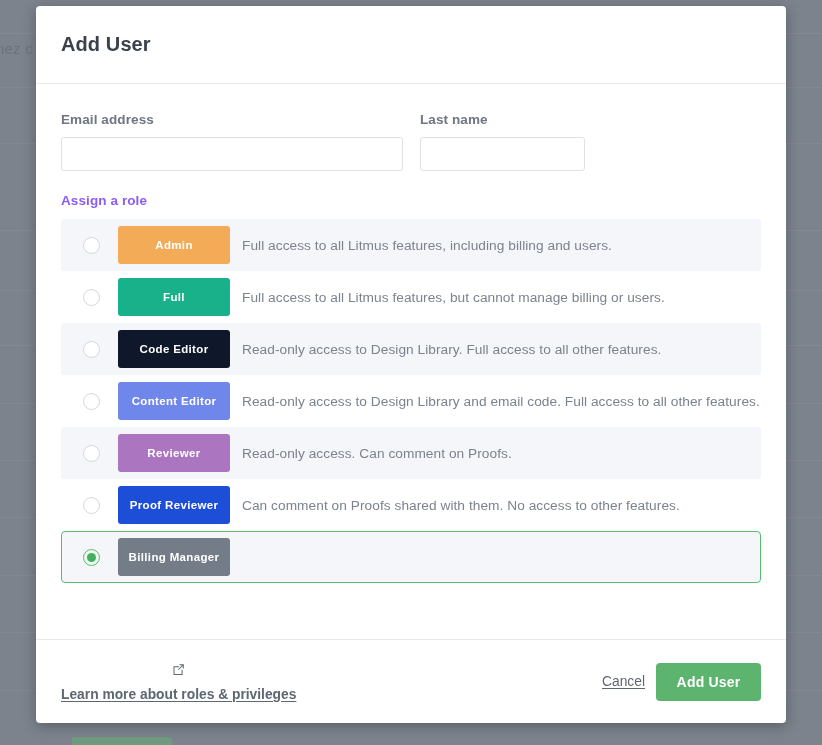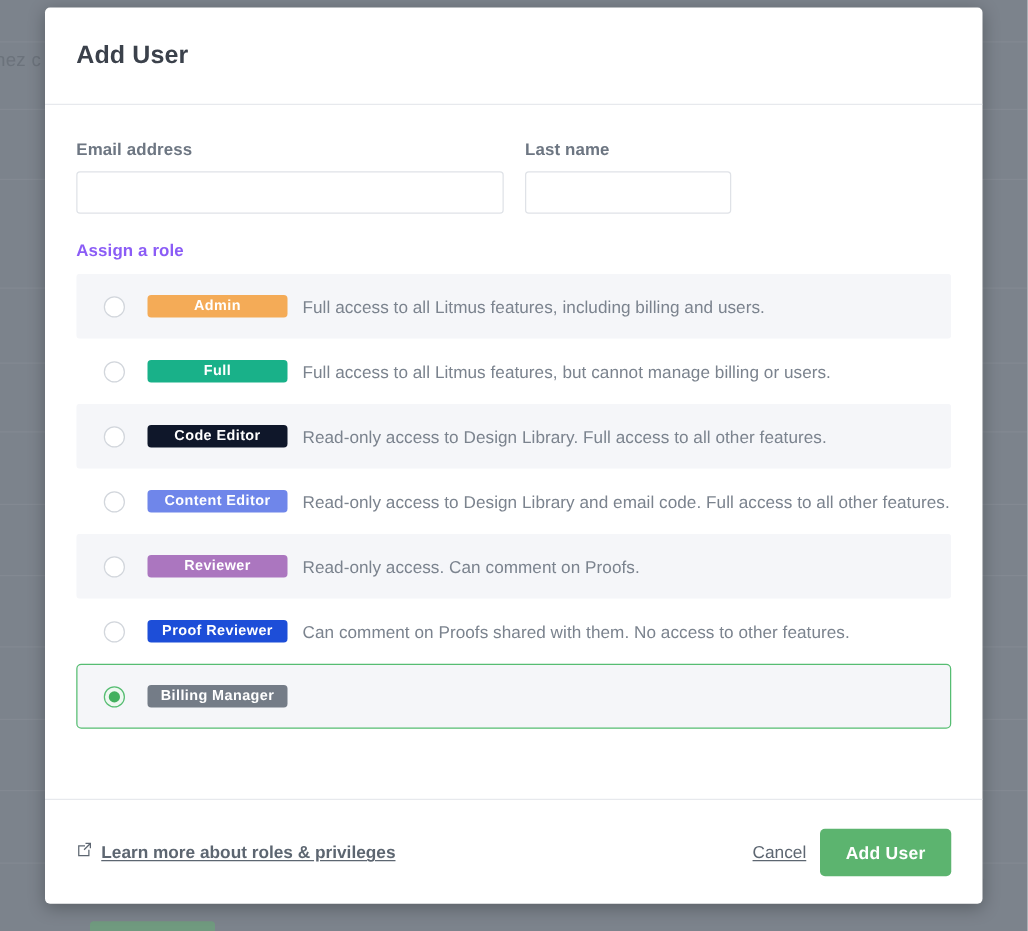--- a/index.html
+++ b/index.html
@@ -136,21 +136,21 @@
   }
   .radio .dot {
     width: 9px; height: 9px;
     border-radius: 50%;
     background: transparent;
   }
   .role-row.selected .radio .dot { background: #43b05f; }
 
   .badge {
     width: 112px;
-    height: 18px;
+    height: 38px;
     margin-left: 18px;
     border-radius: 3px;
     display: flex; align-items: center; justify-content: center;
     color: #ffffff;
     font-size: 11.5px;
     font-weight: bold;
     letter-spacing: .35px;
     flex: 0 0 auto;
     white-space: nowrap;
   }
@@ -172,20 +172,21 @@
     display: flex;
     align-items: center;
     justify-content: space-between;
     padding: 0 25px;
   }
   .learn-link {
     display: flex; align-items: center;
     gap: 7px;
     text-decoration: none;
     color: #5d6671;
+    flex-direction: column;
   }
   .ext-icon { display: block; }
   .learn-text {
     font-size: 13.8px;
     font-weight: bold;
     color: #5d6671;
     text-decoration: underline;
     text-underline-offset: 2px;
   }
   .footer-actions { display: flex; align-items: center; gap: 11px; }

